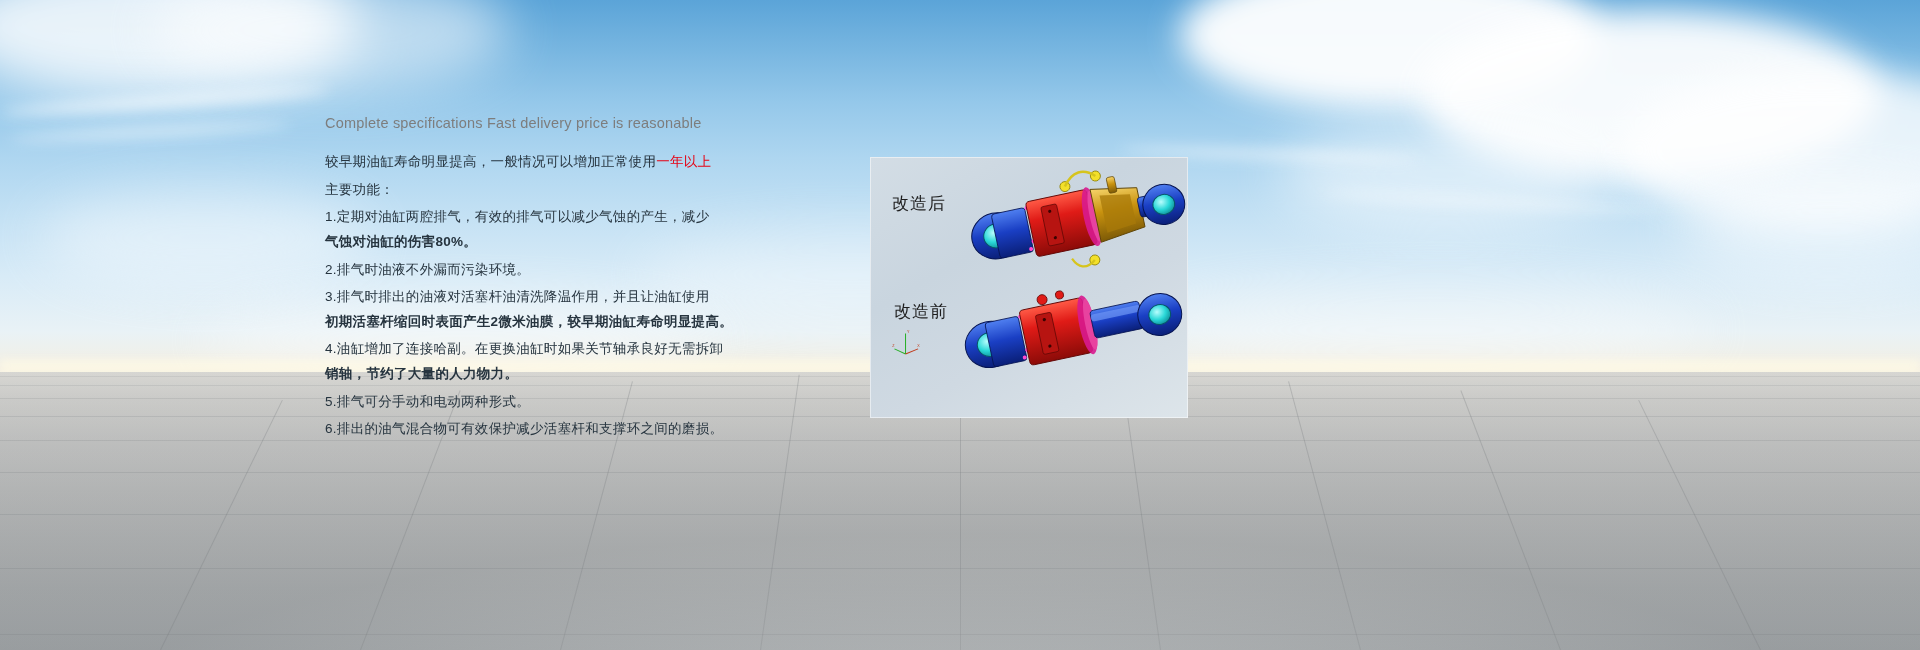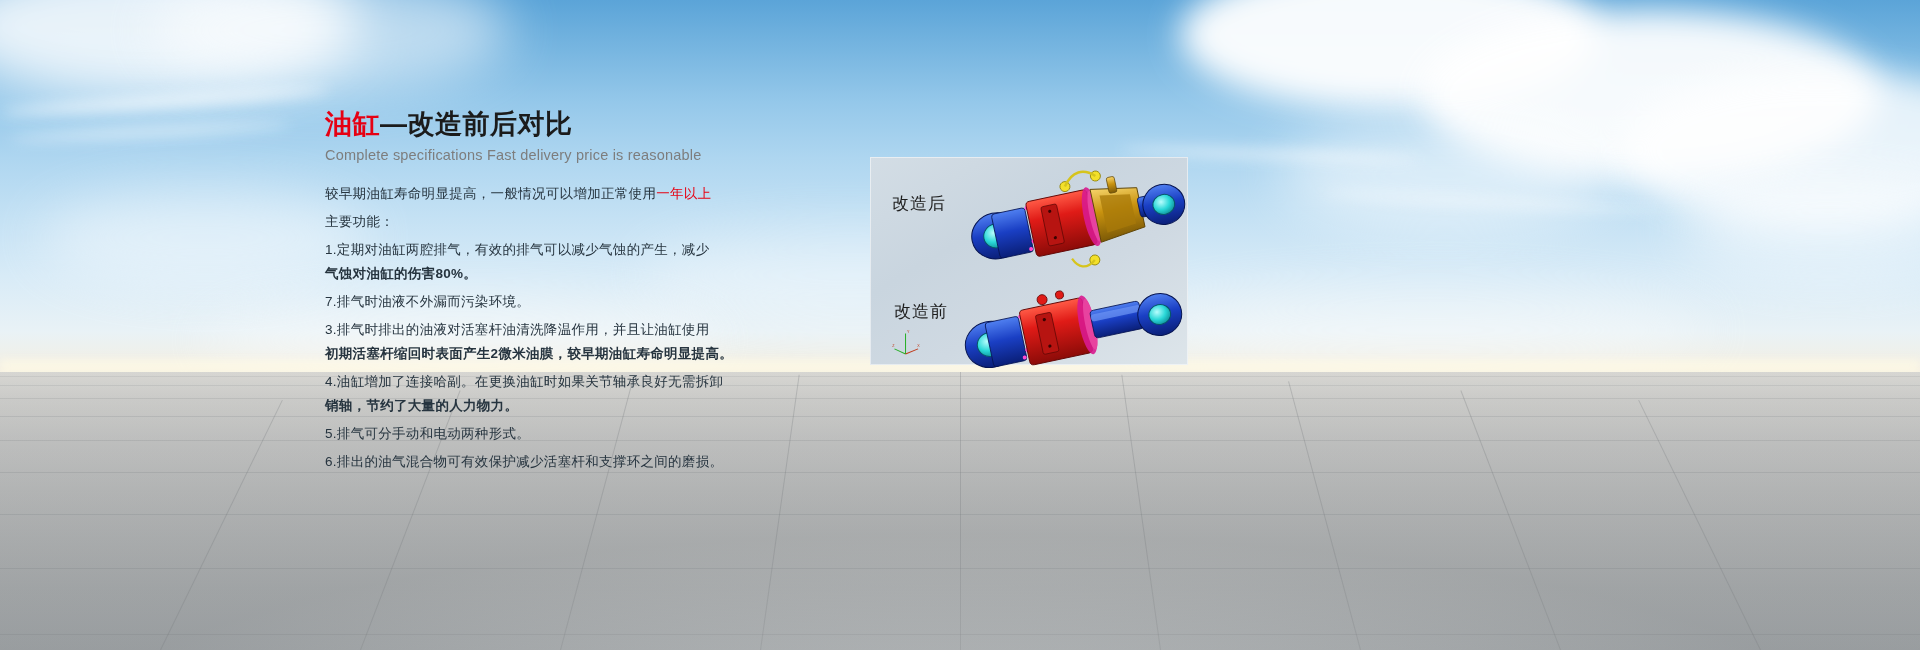--- a/index.html
+++ b/index.html
@@ -55,21 +55,21 @@
   .body{margin-top:22px;}
   .body p{
     margin:0 0 9px 0;font-size:13.5px;line-height:1.38;color:#26343f;
     letter-spacing:0.3px;white-space:nowrap;
   }
   .body p .red{color:#e60012;}
   .body p.cont{margin-top:-3px;font-weight:bold;}
 
   
   .panel{
-    position:absolute;left:870px;top:157px;width:318px;height:208px;
+    position:absolute;left:870px;top:157px;width:318px;height:261px;
     background:linear-gradient(150deg,#d3dde5 0%,#c9d5df 35%,#cfd9e2 62%,#dde5ea 100%);
     box-shadow:0 0 0 1px rgba(255,255,255,0.5) inset;
   }
   .plabel{
     position:absolute;font-family:"Liberation Serif","DejaVu Serif",serif;
     font-size:17px;color:#1d1d1d;letter-spacing:1px;
   }
   .plabel.after{left:22px;top:35px;}
   .plabel.before{left:24px;top:143px;}
 
@@ -118,31 +118,28 @@
     <div class="vline" style="left:760px;height:278px;transform:rotate(8deg);"></div>
     <div class="vline" style="left:960px;height:278px;transform:rotate(0deg);"></div>
     <div class="vline" style="left:1160px;height:278px;transform:rotate(-8deg);"></div>
     <div class="vline" style="left:1360px;height:278px;transform:rotate(-15deg);"></div>
     <div class="vline" style="left:1560px;height:278px;transform:rotate(-21deg);"></div>
     <div class="vline" style="left:1760px;height:278px;transform:rotate(-26deg);"></div>
   </div>
   <div class="tileshade"></div>
 
   <div class="textblock">
-    <h1 class="title">
-      <span class="red">油缸</span><span>—改造前后对比</span>
-    </h1>
     <div class="subtitle">Complete specifications Fast delivery price is reasonable</div>
 
     <div class="body">
       <p><span>较早期油缸寿命明显提高，一般情况可以增加正常使用</span><span class="red">一年以上</span></p>
       <p>主要功能：</p>
       <p>1.定期对油缸两腔排气，有效的排气可以减少气蚀的产生，减少</p>
       <p class="cont">气蚀对油缸的伤害80%。</p>
-      <p>7.排气时油液不外漏而污染环境。</p>
+      <p>2.排气时油液不外漏而污染环境。</p>
       <p>3.排气时排出的油液对活塞杆油清洗降温作用，并且让油缸使用</p>
       <p class="cont">初期活塞杆缩回时表面产生2微米油膜，较早期油缸寿命明显提高。</p>
       <p>4.油缸增加了连接哈副。在更换油缸时如果关节轴承良好无需拆卸</p>
       <p class="cont">销轴，节约了大量的人力物力。</p>
       <p>5.排气可分手动和电动两种形式。</p>
       <p>6.排出的油气混合物可有效保护减少活塞杆和支撑环之间的磨损。</p>
     </div>
   </div>
 
   <div class="panel">

